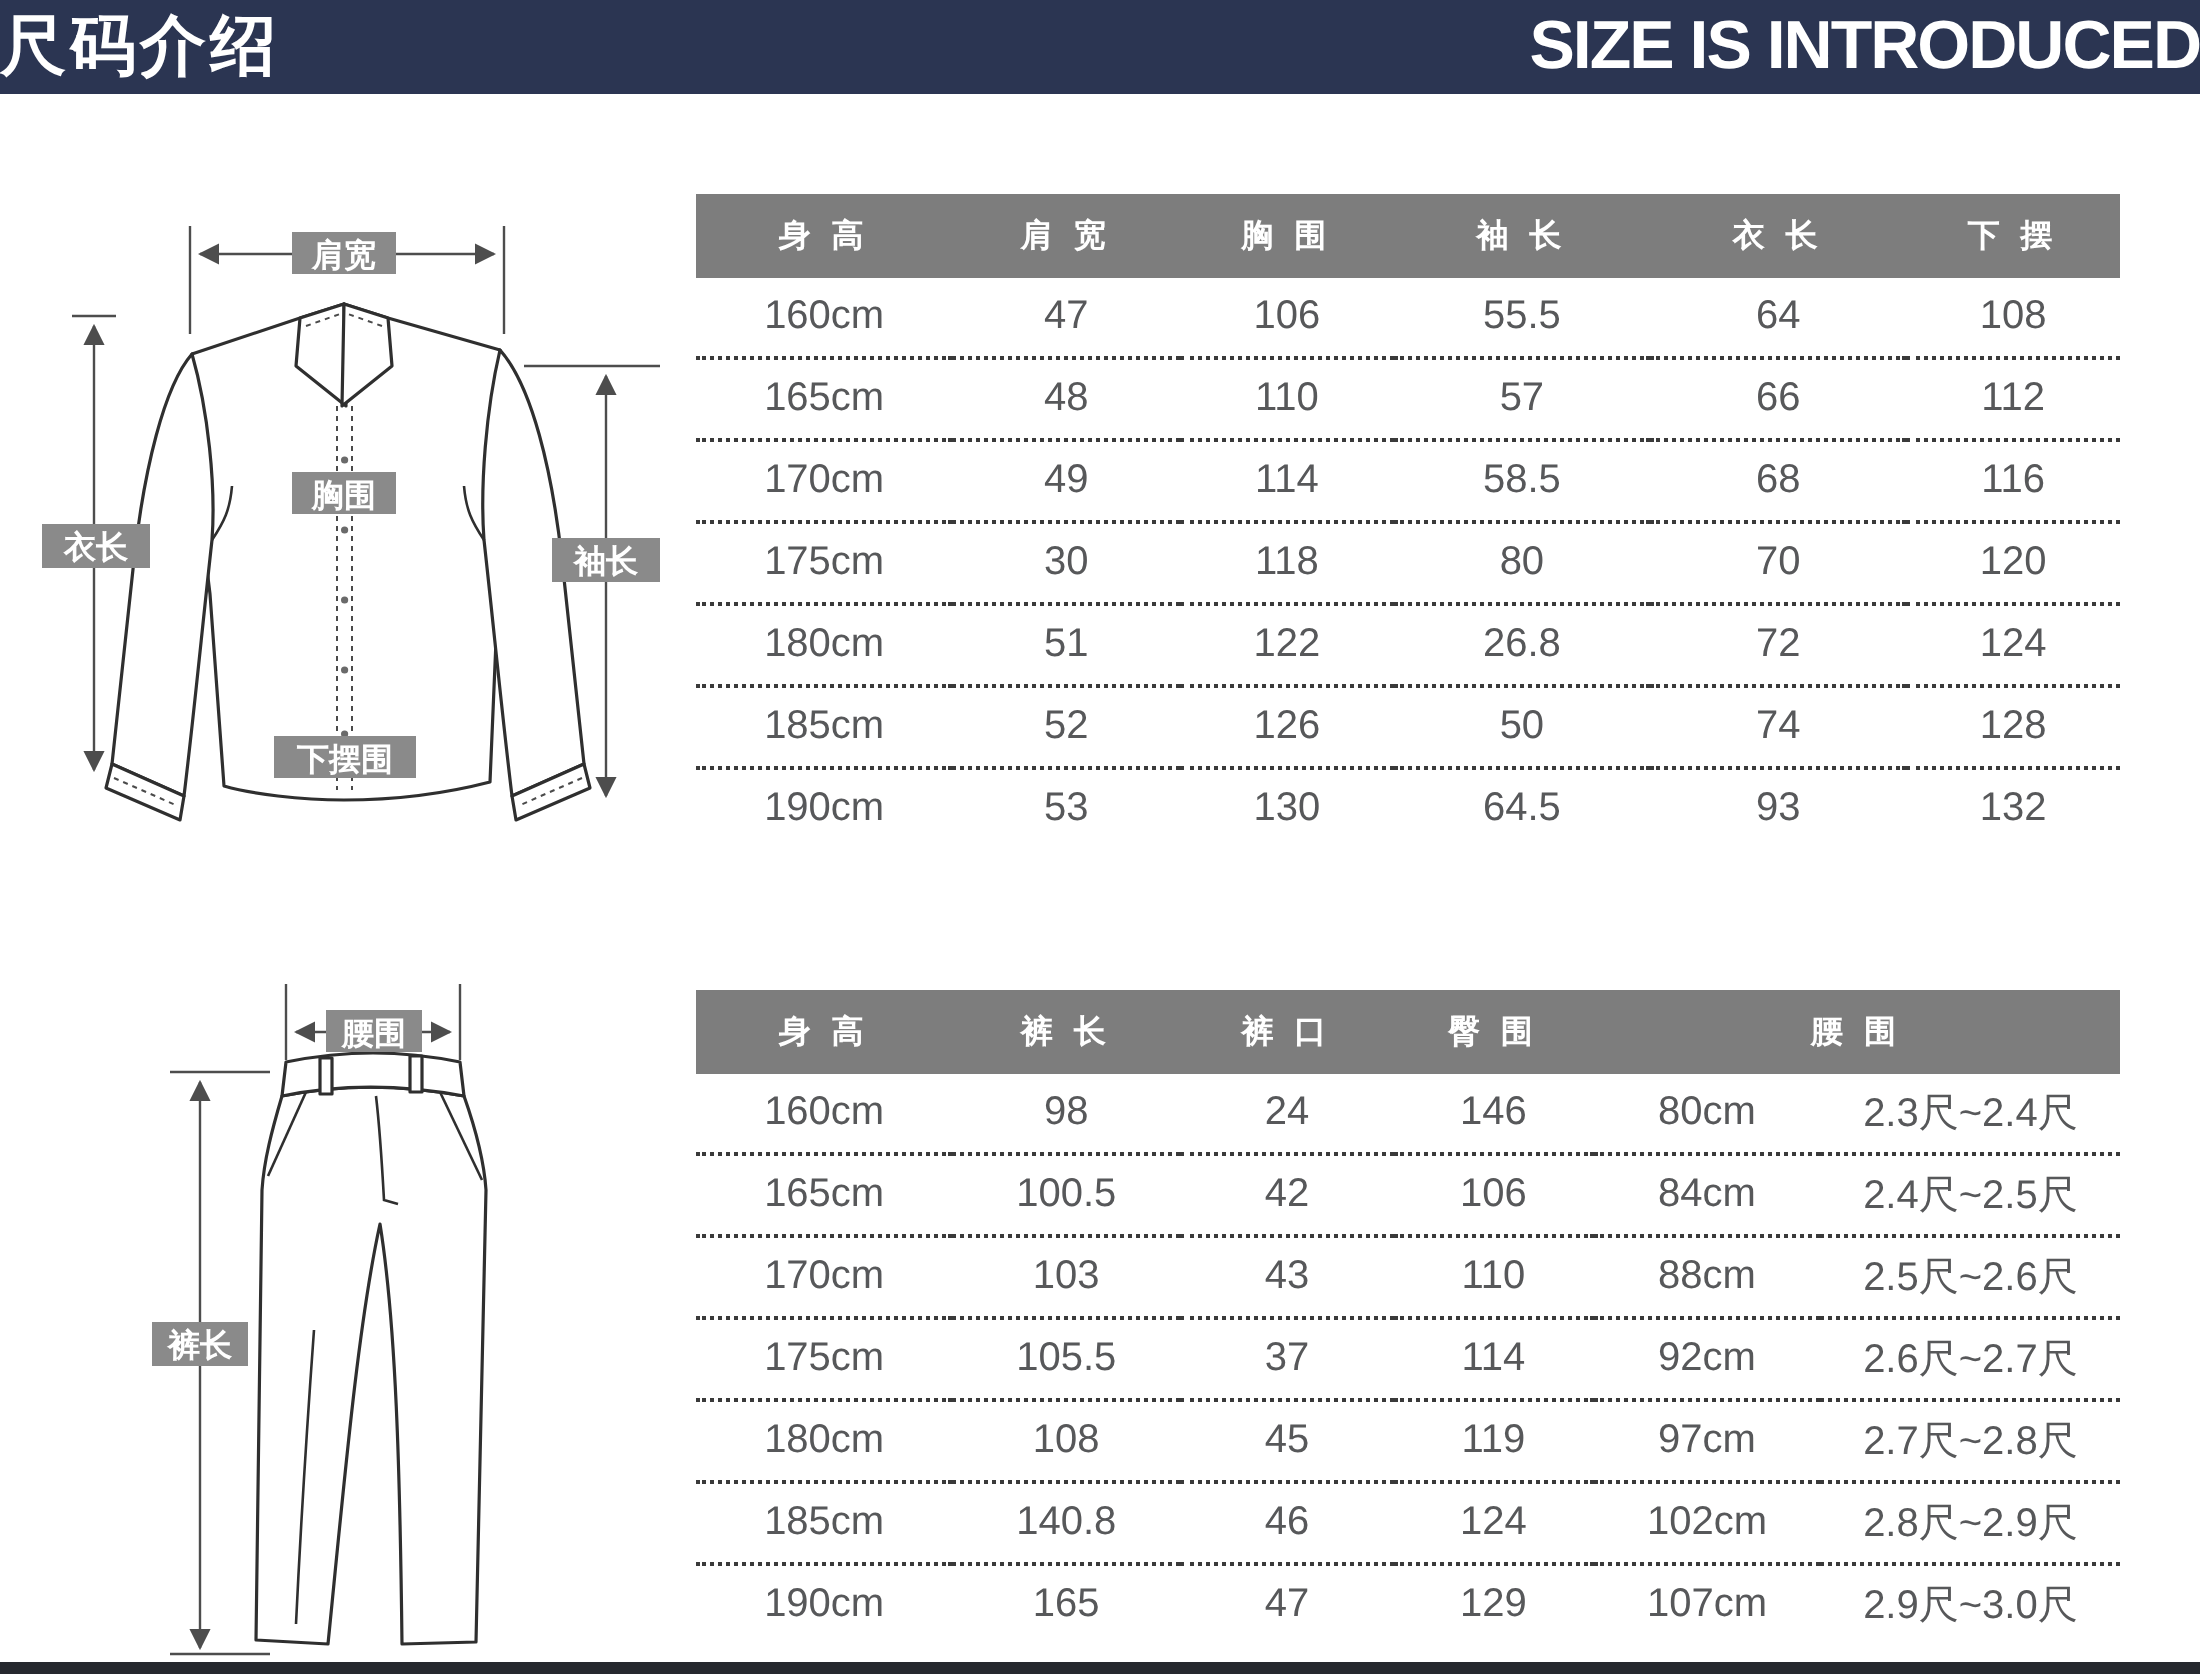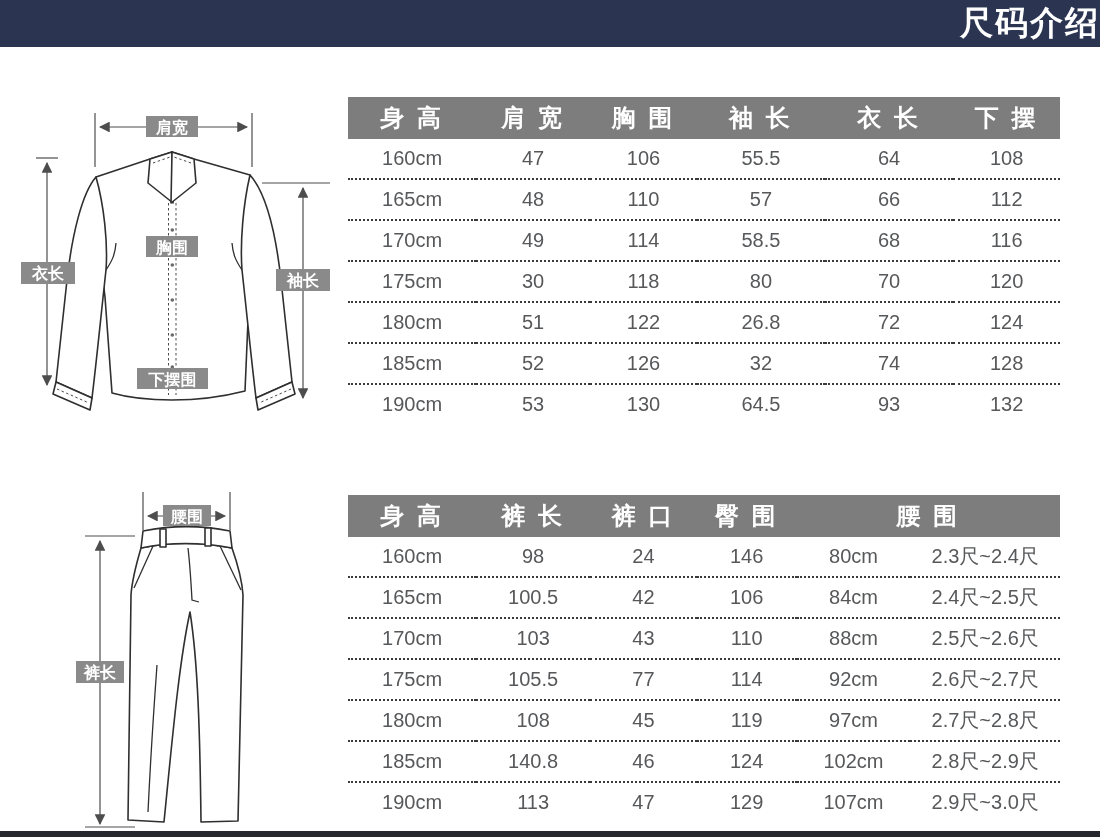--- a/index.html
+++ b/index.html
@@ -1,27 +1,27 @@
 <!DOCTYPE html>
 <html><head>
 <meta charset="utf-8">
 <style>
   html,body{margin:0;padding:0;background:#fff;}
   .page{position:relative;width:1100px;height:837px;background:#ffffff;overflow:hidden;
         font-family:"Liberation Sans",sans-serif;}
   
   .banner{position:absolute;left:0;top:0;width:1100px;height:47px;background:#2b3552;
-          display:flex;align-items:center;justify-content:flex-end;gap:38px;}
+          display:flex;align-items:center;justify-content:space-between;gap:38px;}
   .banner-cn{color:#ffffff;font-size:33px;font-weight:bold;letter-spacing:2px;}
   .banner-en{color:#ffffff;font-size:34px;font-weight:bold;letter-spacing:-1px;}
   
   table.size-table{position:absolute;border-collapse:collapse;table-layout:fixed;width:712px;left:348px;}
   table.shirt-table{top:97px;}
   table.pants-table{top:495px;}
-  .size-table thead th{background:#7d7d7d;color:#ffffff;font-size:24px;font-weight:bold;
+  .size-table thead th{background:#7d7d7d;color:#ffffff;font-size:16px;font-weight:bold;
                        height:40px;letter-spacing:3px;text-align:center;}
   .size-table tbody td{height:37px;text-align:center;font-size:20px;color:#57585a;}
   .size-table tbody tr:not(:last-child) td{border-bottom:2px dotted #3a3a3a;}
   
   svg.diagram{position:absolute;}
   svg.shirt-svg{left:0px;top:95px;}
   svg.pants-svg{left:40px;top:480px;}
   .outline{fill:#ffffff;stroke:#2f2f2f;stroke-width:1.6;stroke-linejoin:round;}
   .seam{fill:none;stroke:#2f2f2f;stroke-width:1.3;}
   .stitch{fill:none;stroke:#4a4a4a;stroke-width:1;stroke-dasharray:2.5 2.5;}
@@ -32,20 +32,21 @@
   
   .bottom-bar{position:absolute;left:0;bottom:0;width:1100px;height:6px;background:#26282e;}
 </style>
 </head>
 <body>
 
 <div class="page">
 
   <header class="banner">
     <span class="banner-cn">尺码介绍</span>
+    <span class="banner-en">SIZE IS INTRODUCED</span>
   </header>
 
   <svg class="diagram shirt-svg" width="340" height="320" viewBox="0 0 340 320">
     <defs>
       <marker id="arr" viewBox="0 0 10 10" refX="9" refY="5" markerWidth="9" markerHeight="9" orient="auto-start-reverse">
           <path d="M0,0 L10,5 L0,10 z" fill="#4d4d4d"></path>
         </marker>
     </defs>
 
     <line class="guide" x1="95" y1="18" x2="95" y2="72"></line>
@@ -161,21 +162,21 @@
           <td>51</td>
           <td>122</td>
           <td>26.8</td>
           <td>72</td>
           <td>124</td>
         </tr>
         <tr>
           <td>185cm</td>
           <td>52</td>
           <td>126</td>
-          <td>32</td>
+          <td>50</td>
           <td>74</td>
           <td>128</td>
         </tr>
         <tr>
           <td>190cm</td>
           <td>53</td>
           <td>130</td>
           <td>64.5</td>
           <td>93</td>
           <td>132</td>
@@ -250,21 +251,21 @@
           <td>170cm</td>
           <td>103</td>
           <td>43</td>
           <td>110</td>
           <td>88cm</td>
           <td>2.5尺~2.6尺</td>
         </tr>
         <tr>
           <td>175cm</td>
           <td>105.5</td>
-          <td>77</td>
+          <td>37</td>
           <td>114</td>
           <td>92cm</td>
           <td>2.6尺~2.7尺</td>
         </tr>
         <tr>
           <td>180cm</td>
           <td>108</td>
           <td>45</td>
           <td>119</td>
           <td>97cm</td>
@@ -273,21 +274,21 @@
         <tr>
           <td>185cm</td>
           <td>140.8</td>
           <td>46</td>
           <td>124</td>
           <td>102cm</td>
           <td>2.8尺~2.9尺</td>
         </tr>
         <tr>
           <td>190cm</td>
-          <td>113</td>
+          <td>165</td>
           <td>47</td>
           <td>129</td>
           <td>107cm</td>
           <td>2.9尺~3.0尺</td>
         </tr>
       </tbody>
   </table>
 
   <div class="bottom-bar"></div>
 </div>

